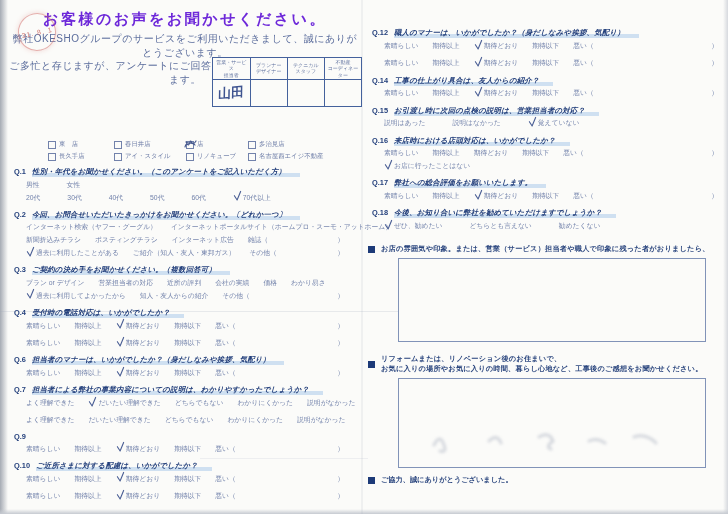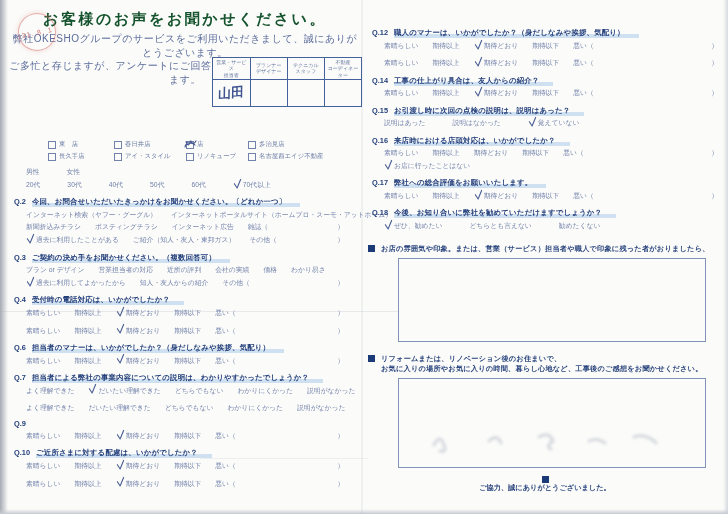--- a/index.html
+++ b/index.html
@@ -23,21 +23,21 @@
   .page{position:absolute;top:0;height:514px;}
   .page.left{left:8px;width:354px;}
   .page.right{left:366px;width:356px;}
 
   
   .stamp{position:absolute;left:10px;top:13px;width:36px;height:36px;border-radius:50%;
     border:1px solid rgba(208,100,95,.5);color:rgba(198,85,78,.8);
     display:flex;align-items:center;justify-content:center;font-size:7px;
     transform:rotate(-12deg);box-shadow:0 0 5px rgba(218,130,125,.3);letter-spacing:1px;}
   .title{margin:10px 0 0 0;text-align:center;font-size:15px;font-weight:bold;
-    color:#14532d;letter-spacing:2.5px;}
+    color:#6d28d9;letter-spacing:2.5px;}
   .intro{margin:3px 0 0 0;text-align:center;font-size:10px;line-height:1.35;
     color:#5a6c9c;letter-spacing:.5px;}
 
   
   .staff-wrap{position:absolute;left:204px;top:57px;}
   table.staff{border-collapse:collapse;background:#fbfbf9;}
   table.staff td{border:1px solid #44619c;font-size:5px;color:#5f719f;
     text-align:center;line-height:1.25;padding:1px 2px;}
   table.staff tr.head td{height:13px;}
   table.staff tr.body td{height:24px;width:34px;}
@@ -53,41 +53,41 @@
   .scribble-svg{position:absolute;left:-3px;top:-4px;}
 
   
   .questions{margin-top:6px;}
   .page.right .questions{margin-top:28px;}
   .q{margin:0 0 6.5px 6px;}
   .q-head{display:flex;align-items:baseline;gap:6px;margin-bottom:2.5px;}
   .q-num{font-size:7.4px;font-weight:bold;color:#24407c;flex:0 0 auto;}
   .q-title{font-size:7.4px;font-weight:bold;color:#24407c;letter-spacing:.2px;
     background:linear-gradient(to bottom,rgba(0,0,0,0) 62%,#cfe0f1 62%);
-    padding-right:14px;}
+    padding-right:14px;font-style:italic;}
   .q-row{display:flex;align-items:center;gap:14px;margin:0 0 2.5px 12px;
     font-size:6.8px;color:#7282ab;line-height:1.5;}
   .q-row.wide{gap:27px;}
   .page.left .q-row.paren{max-width:318px;}
   .page.right .q-row.paren{max-width:334px;}
   .opt{white-space:nowrap;display:inline-flex;align-items:center;}
   .chk{margin-right:1px;transform:translateY(-1px) rotate(-6deg);}
   .paren-close{margin-left:auto;}
 
   
   .comment{margin:12px 0 0 2px;}
-  .c-head{display:flex;gap:6px;align-items:flex-start;}
+  .c-head{display:flex;gap:6px;align-items:center;}
   .bullet{flex:0 0 auto;width:7px;height:7px;background:#1d3a78;margin-top:1px;}
   .c-lines{font-size:7.2px;color:#2c477f;line-height:1.4;font-weight:bold;letter-spacing:.2px;}
   .c-box{margin:4px 0 0 30px;width:306px;border:1px solid #8193b8;background:#fbfbf9;position:relative;}
   .c-box.b1{height:82px;}
   .c-box.b2{height:88px;}
   .ghost-ink{position:absolute;left:30px;top:48px;opacity:.35;filter:blur(1.5px);}
-  .thanks{display:flex;align-items:center;margin:7px 0 0 2px;
-    font-size:7.2px;color:#2c477f;font-weight:bold;flex-direction:column;}
+  .thanks{display:flex;gap:6px;align-items:center;margin:7px 0 0 2px;
+    font-size:7.2px;color:#2c477f;font-weight:bold;}
 </style>
 </head>
 <body>
 
 <div class="sheet">
   <div class="edge-left"></div>
   <div class="edge-right"></div>
   <div class="edge-bottom"></div>
   <div class="fold-v"></div>
   <div class="artifact-line-1"></div>
@@ -156,20 +156,24 @@
           <span>リノキューブ</span>
         </div>
         <div class="store">
           <span class="cb"></span>
           <span>名古屋西エイジ不動産</span>
         </div>
       </div>
 
     <div class="questions" id="q-left">
         <div class="q">
+          <div class="q-head">
+            <span class="q-num">Q.1</span>
+            <span class="q-title">性別・年代をお聞かせください。（このアンケートをご記入いただく方）</span>
+          </div>
           <div class="q-row wide">
             <span class="opt">男性</span>
             <span class="opt">女性</span>
           </div>
           <div class="q-row wide">
             <span class="opt">20代</span>
             <span class="opt">30代</span>
             <span class="opt">40代</span>
             <span class="opt">50代</span>
             <span class="opt">60代</span>
@@ -381,21 +385,21 @@
                 <path d="M2 5 L5 11 L11 0" fill="none" stroke="#4c6096" stroke-width="1.5" stroke-linecap="round" stroke-linejoin="round"></path>
               </svg>期待どおり</span>
             <span class="opt">期待以下</span>
             <span class="opt">悪い（</span>
             <span class="paren-close">）</span>
           </div>
         </div>
         <div class="q">
           <div class="q-head">
             <span class="q-num">Q.15</span>
-            <span class="q-title">お引渡し時に次回の点検の説明は、説明はあった？</span>
+            <span class="q-title">お引渡し時に次回の点検の説明は、営業担当者の対応？</span>
           </div>
           <div class="q-row wide">
             <span class="opt">説明はあった</span>
             <span class="opt">説明はなかった</span>
             <span class="opt"><svg class="chk" width="9" height="11" viewBox="0 0 12 13">
                 <path d="M2 5 L5 11 L11 0" fill="none" stroke="#4c6096" stroke-width="1.5" stroke-linecap="round" stroke-linejoin="round"></path>
               </svg>覚えていない</span>
           </div>
         </div>
         <div class="q">

